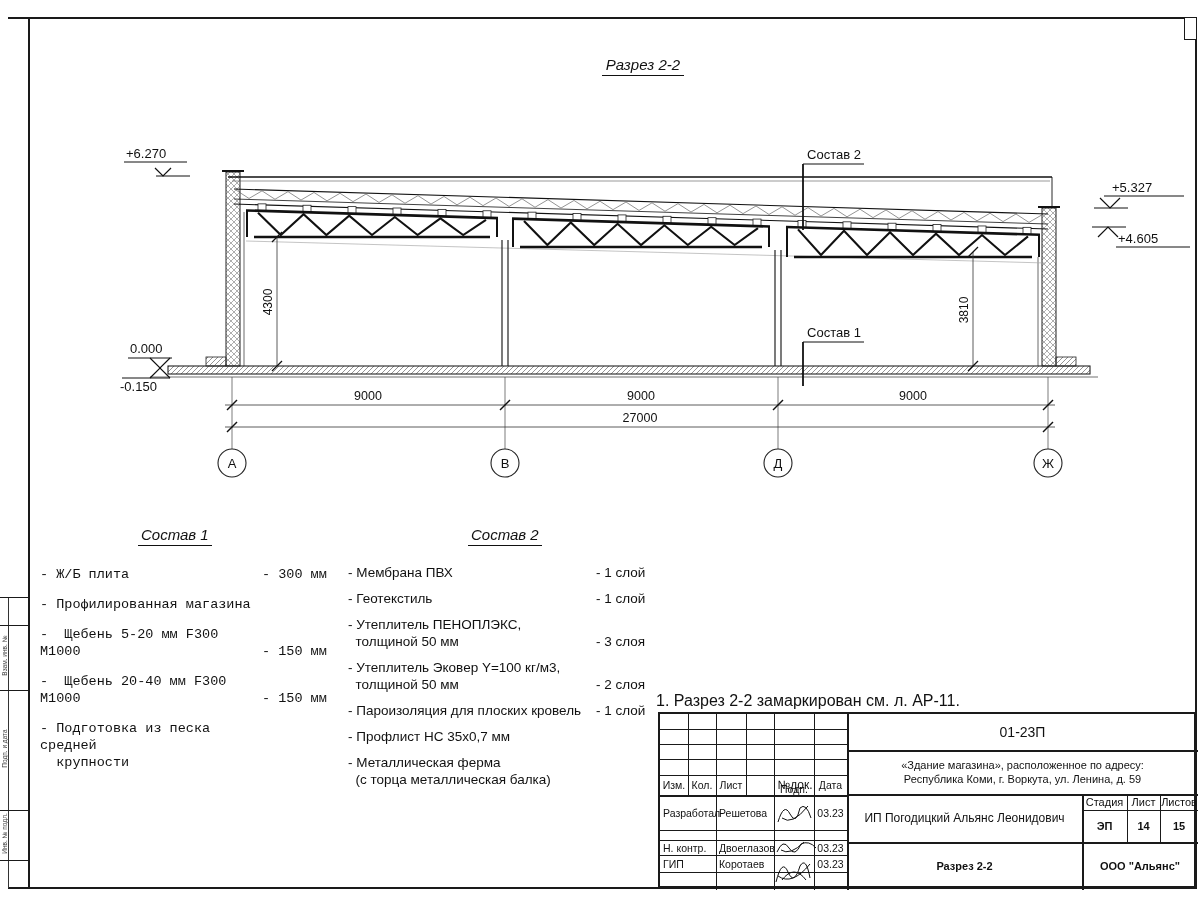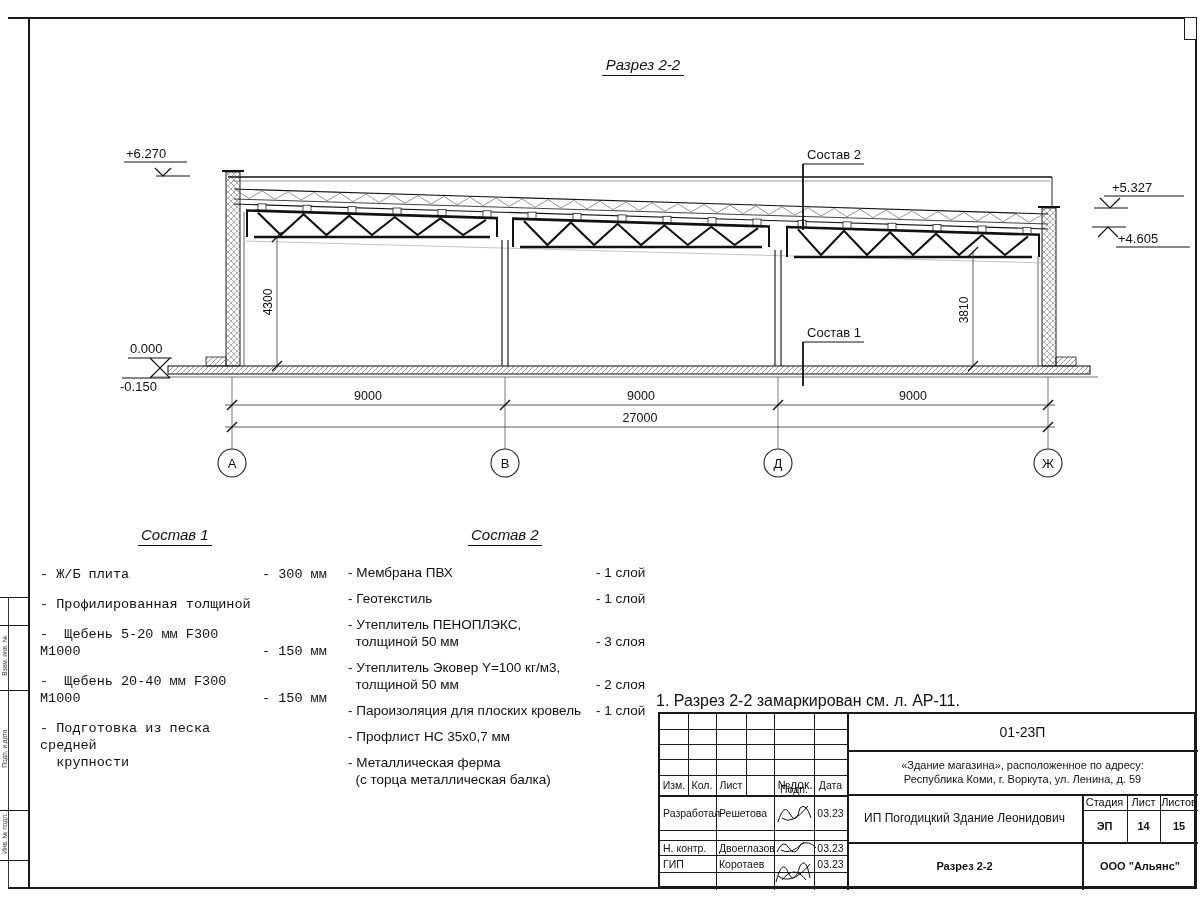--- a/index.html
+++ b/index.html
@@ -252,21 +252,21 @@
   </g>
 </svg>
 
 <div class="list-title" style="left:138px;top:526px;"><span>Состав 1</span></div>
 <div class="list" style="left:40px;top:566px;width:300px;font-family:Liberation Mono, monospace;">
   <div class="lrow">
       <div class="lname">- Ж/Б плита</div>
       <div class="lval">- 300 мм</div>
     </div>
   <div class="lrow">
-      <div class="lname">- Профилированная толщиной</div>
+      <div class="lname">- Профилированная магазина</div>
       <div class="lval"></div>
     </div>
   <div class="lrow">
       <div class="lname">-  Щебень 5-20 мм F300 М1000</div>
       <div class="lval">- 150 мм</div>
     </div>
   <div class="lrow">
       <div class="lname">-  Щебень 20-40 мм F300 М1000</div>
       <div class="lval">- 150 мм</div>
     </div>
@@ -369,21 +369,21 @@
   <svg class="abs" style="left:114px;top:122px;" width="44" height="22" viewBox="0 0 44 22">
     <path d="M3,16 Q9,2 15,12 T27,8 Q35,4 42,12 M7,14 Q16,20 30,6" fill="none" stroke="#111" stroke-width="1"></path>
   </svg>
   <svg class="abs" style="left:112px;top:140px;" width="44" height="34" viewBox="0 0 44 34">
     <path d="M4,28 Q10,4 16,18 T28,12 Q34,2 38,24 M6,22 Q20,32 38,10 M10,26 Q22,10 34,26" fill="none" stroke="#111" stroke-width="1"></path>
   </svg>
 
   <div class="cell f14" style="left:187px;top:0;width:351px;height:36px;">01-23П</div>
   <div class="cell f11" style="left:187px;top:36px;width:351px;height:44px;white-space:pre-line;line-height:14px;">«Здание магазина», расположенное по адресу:
 Республика Коми, г. Воркута, ул. Ленина, д. 59</div>
-  <div class="cell f12" style="left:187px;top:80px;width:235px;height:48px;">ИП Погодицкий Здание Леонидович</div>
+  <div class="cell f12" style="left:187px;top:80px;width:235px;height:48px;">ИП Погодицкий Альянс Леонидович</div>
   <div class="cell f11" style="left:422px;top:80px;width:45px;height:16px;">Стадия</div>
   <div class="cell f11" style="left:467px;top:80px;width:33px;height:16px;">Лист</div>
   <div class="cell f11" style="left:500px;top:80px;width:38px;height:16px;">Листов</div>
   <div class="cell f13" style="left:422px;top:96px;width:45px;height:32px;">ЭП</div>
   <div class="cell f13" style="left:467px;top:96px;width:33px;height:32px;">14</div>
   <div class="cell f13" style="left:500px;top:96px;width:38px;height:32px;">15</div>
   <div class="cell f13" style="left:187px;top:128px;width:235px;height:48px;">Разрез 2-2</div>
   <div class="cell f13" style="left:422px;top:128px;width:116px;height:48px;">ООО "Альянс"</div>
 </div>
 

